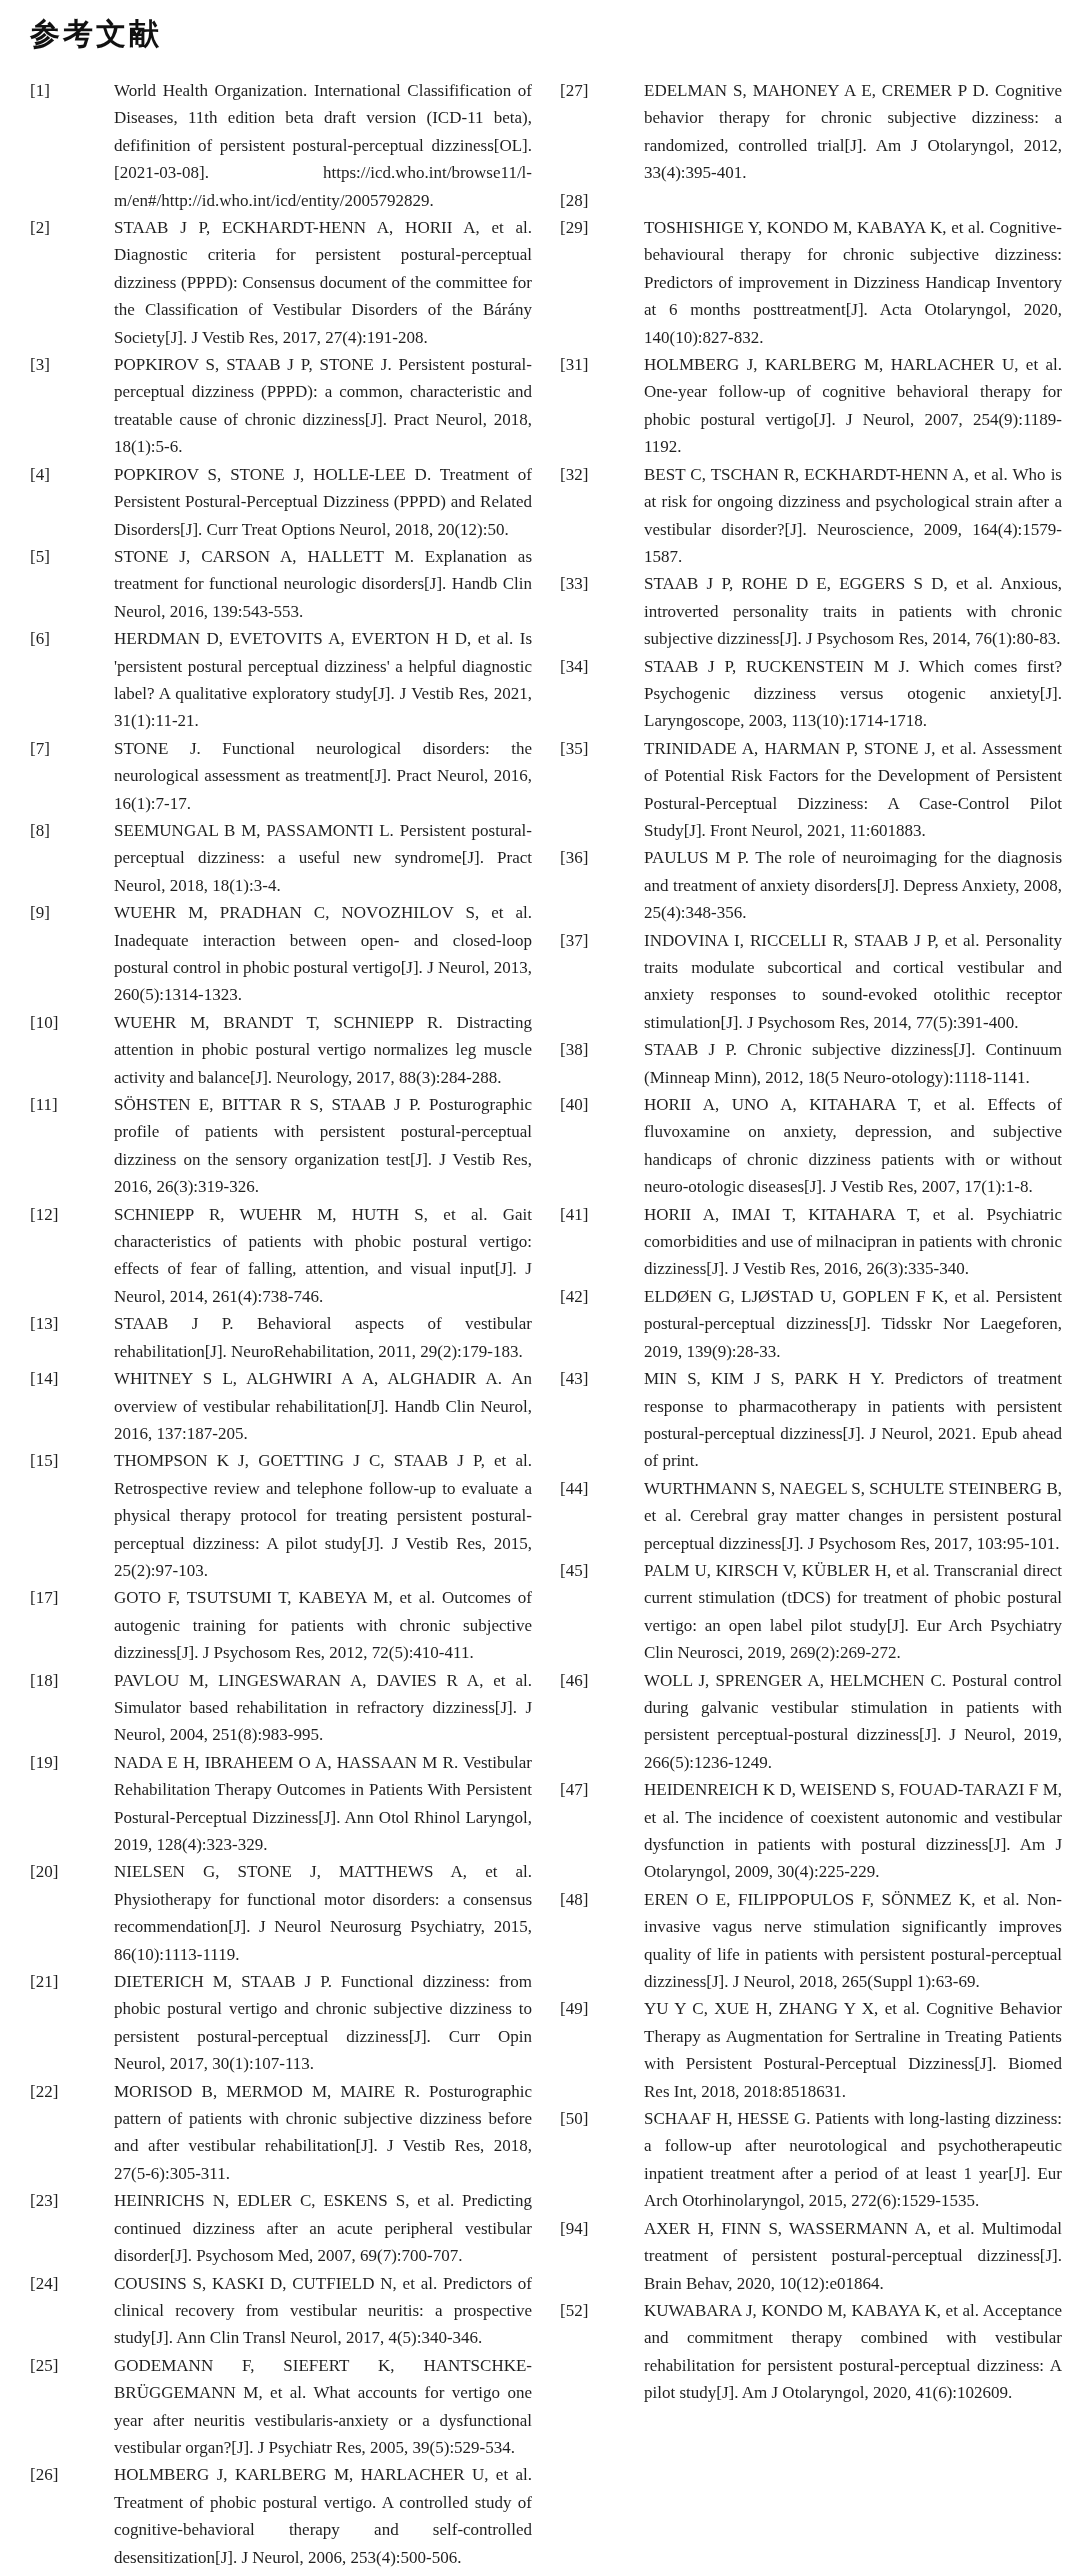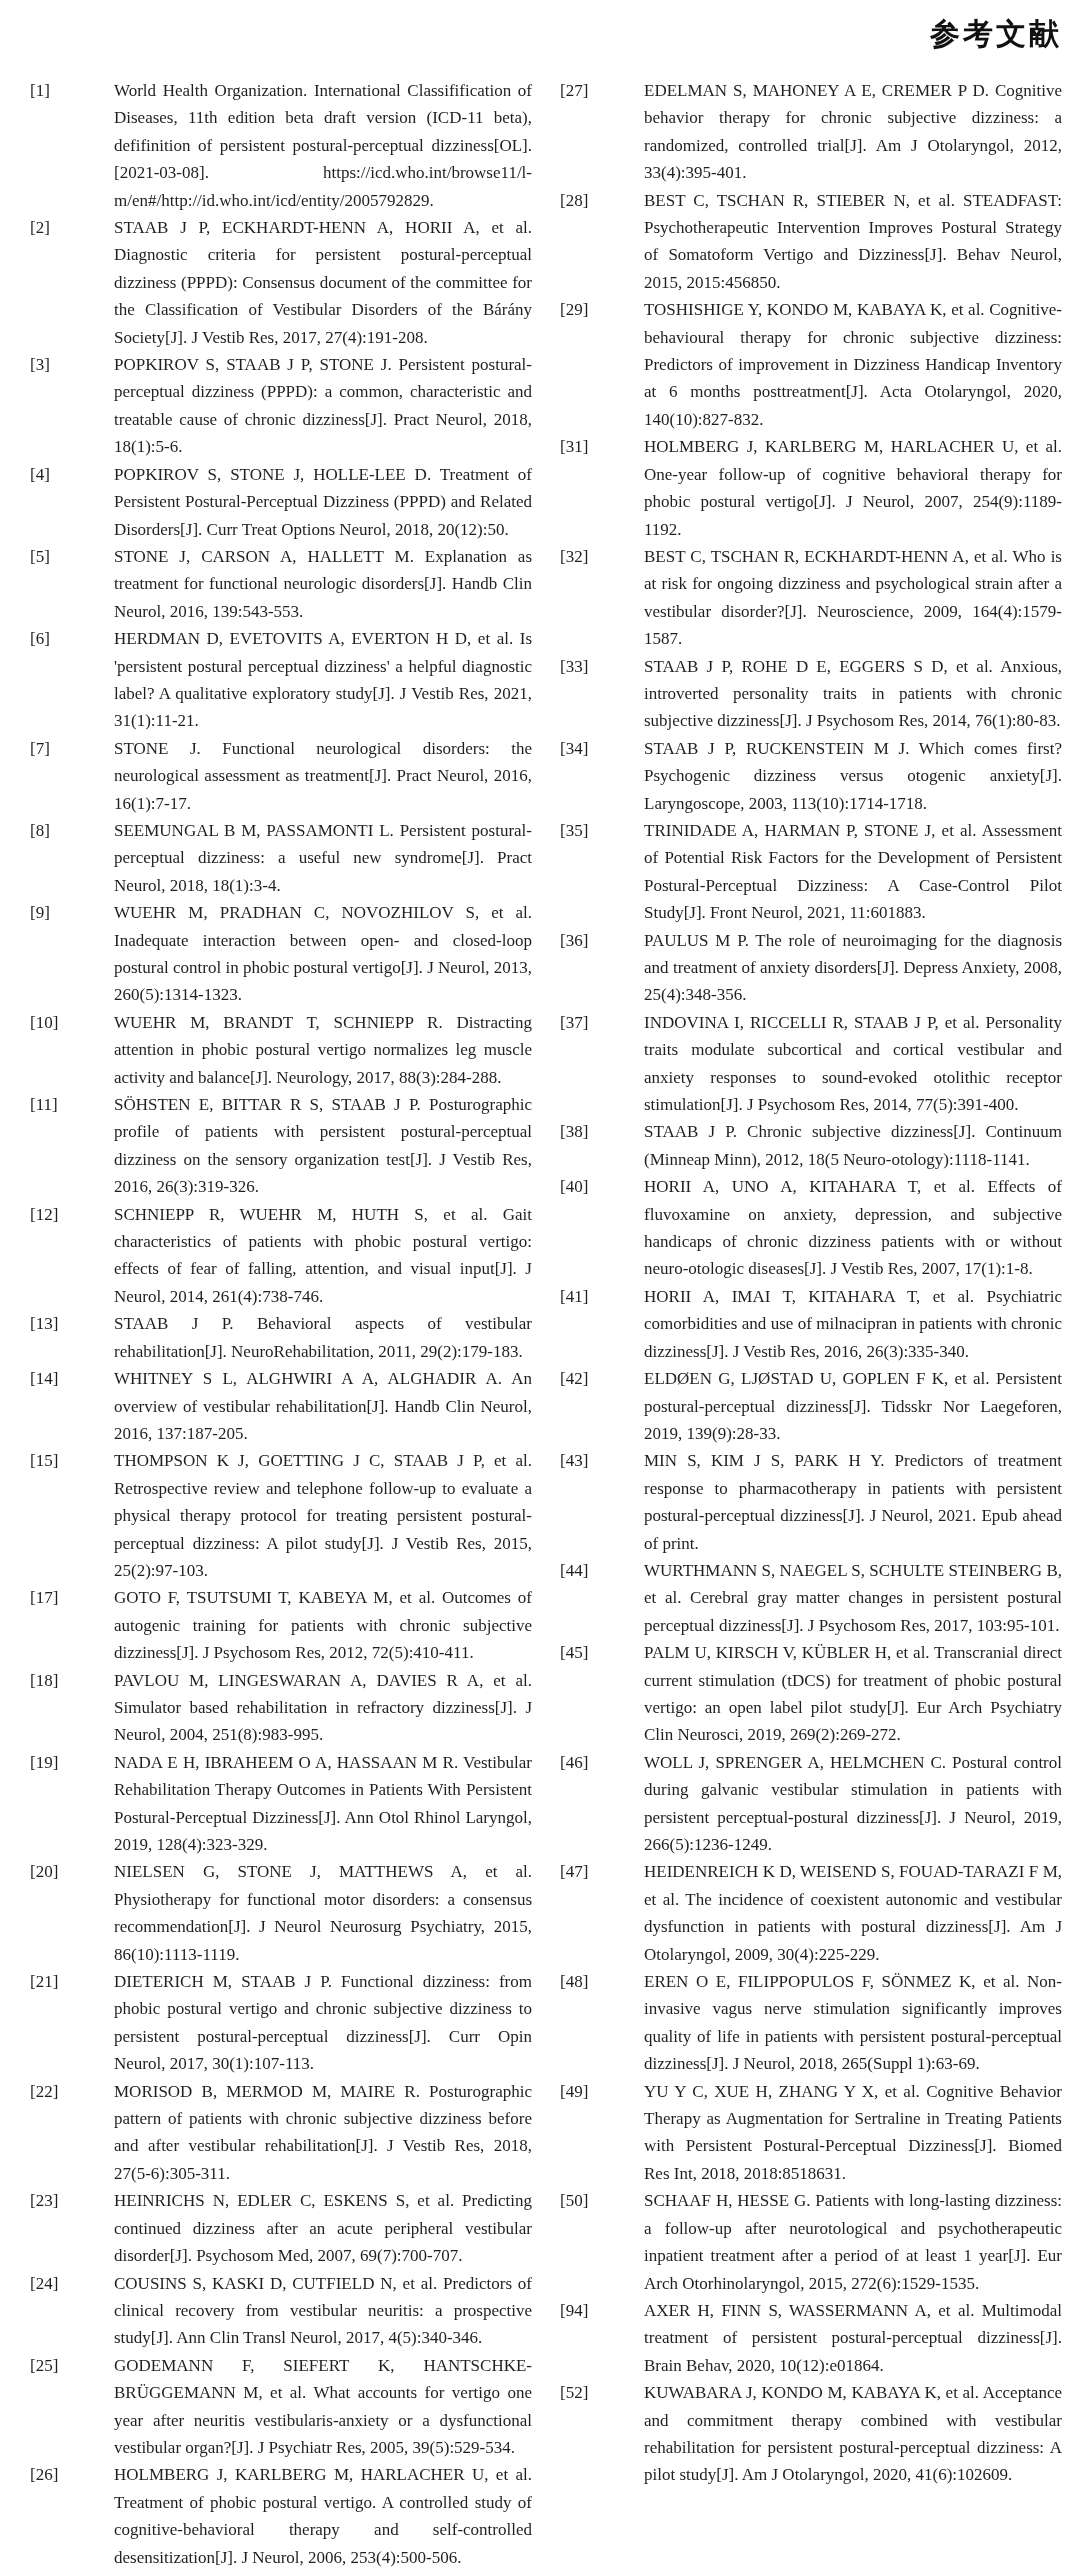--- a/index.html
+++ b/index.html
@@ -18,21 +18,21 @@
   .page {
     width: 1080px;
     height: 2575px;
     box-sizing: border-box;
     padding: 12px 18px 10px 30px;
   }
   .page-title {
     font-family: "Liberation Sans", "DejaVu Sans", sans-serif;
     font-size: 30px;
     font-weight: bold;
-    text-align: right;
+    text-align: left;
     letter-spacing: 3px;
     margin: 2px 0 22px 0;
     color: #111111;
   }
   .columns {
     display: flex;
     gap: 28px;
     align-items: flex-start;
   }
   .col {
@@ -166,21 +166,20 @@
           <div class="ref-text">HOLMBERG J, KARLBERG M, HARLACHER U, et al. Treatment of phobic postural vertigo. A controlled study of cognitive-behavioral therapy and self-controlled desensitization[J]. J Neurol, 2006, 253(4):500-506.</div>
         </div>
       </div>
     <div class="col">
         <div class="ref">
           <span class="ref-num">[27]</span>
           <div class="ref-text">EDELMAN S, MAHONEY A E, CREMER P D. Cognitive behavior therapy for chronic subjective dizziness: a randomized, controlled trial[J]. Am J Otolaryngol, 2012, 33(4):395-401.</div>
         </div>
         <div class="ref">
           <span class="ref-num">[28]</span>
-          <div class="ref-text">BEST C, TSCHAN R, STIEBER N, et al. STEADFAST: Psychotherapeutic Intervention Improves Postural Strategy of Somatoform Vertigo and Dizziness[J]. Behav Neurol, 2015, 2015:456850.</div>
         </div>
         <div class="ref">
           <span class="ref-num">[29]</span>
           <div class="ref-text">TOSHISHIGE Y, KONDO M, KABAYA K, et al. Cognitive-behavioural therapy for chronic subjective dizziness: Predictors of improvement in Dizziness Handicap Inventory at 6 months posttreatment[J]. Acta Otolaryngol, 2020, 140(10):827-832.</div>
         </div>
         <div class="ref">
           <span class="ref-num">[31]</span>
           <div class="ref-text">HOLMBERG J, KARLBERG M, HARLACHER U, et al. One-year follow-up of cognitive behavioral therapy for phobic postural vertigo[J]. J Neurol, 2007, 254(9):1189-1192.</div>
         </div>
         <div class="ref">

